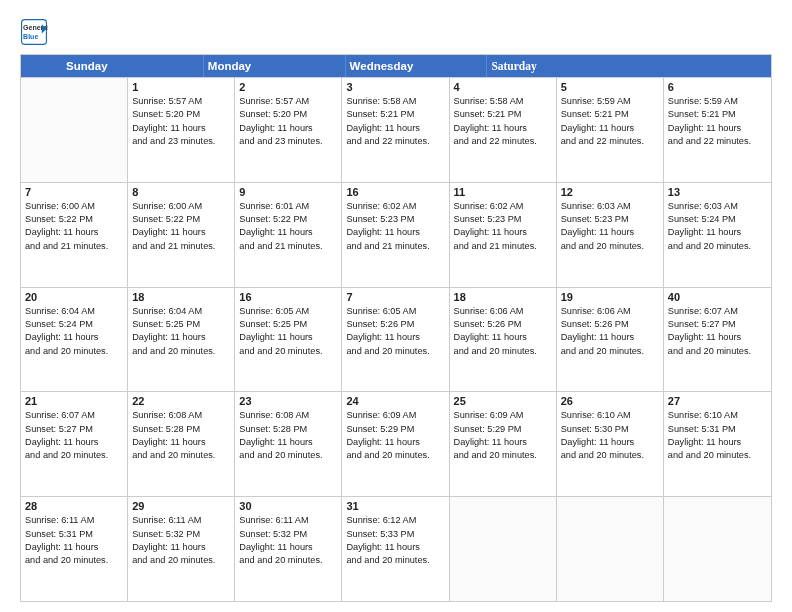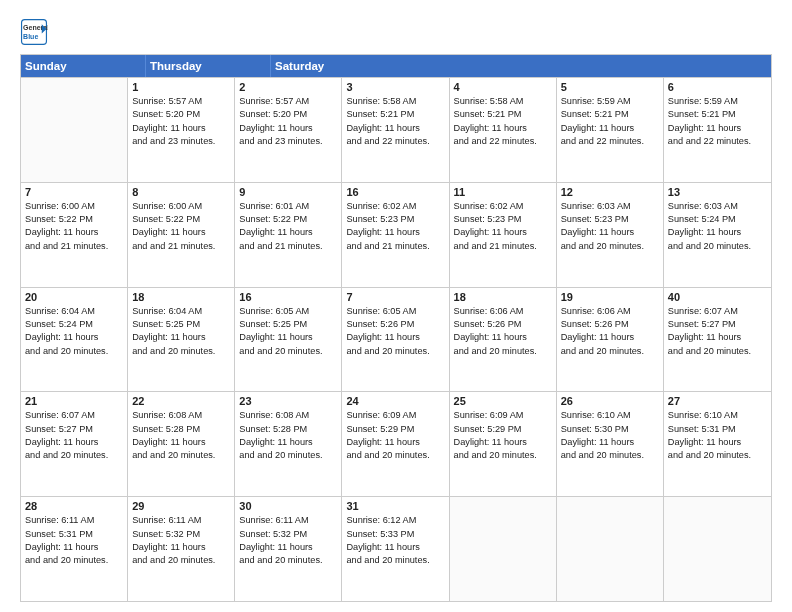--- a/index.html
+++ b/index.html
@@ -45,32 +45,33 @@
       color: #444;
     }
     .calendar {
       flex: 1;
       display: flex;
       flex-direction: column;
       border: 1px solid #ccc;
     }
     .cal-header {
       display: grid;
-      grid-template-columns: repeat(6, 1fr);
+      grid-template-columns: repeat(5, 1fr);
       background: #3a6fc4;
+      padding-left: 41px;
     }
     .cal-header-cell {
       color: #fff;
       font-size: 11.5px;
       font-weight: bold;
       padding: 5px 4px;
       text-align: left;
       border-right: 1px solid #5588d8;
     }
-    .cal-header-cell:last-child { border-right: none; }
+    .cal-header-cell:last-child { border-right: none; font-family: Liberation Serif, serif; }
     .cal-body {
       display: grid;
       grid-template-rows: repeat(5, 1fr);
       flex: 1;
     }
     .cal-row {
       display: grid;
       grid-template-columns: repeat(7, 1fr);
       border-top: 1px solid #ccc;
     }
@@ -110,21 +111,22 @@
     </div>
     <div class="title-block">
       <div class="month-title"></div>
       <div class="location"></div>
     </div>
   </div>
 
   <div class="calendar">
     <div class="cal-header" id="cal-header-row">
         <div class="cal-header-cell">Sunday</div>
-        <div class="cal-header-cell">Thursday</div>
+        <div class="cal-header-cell">Monday</div>
+        <div class="cal-header-cell">Wednesday</div>
         <div class="cal-header-cell">Saturday</div>
       </div>
     <div class="cal-body" id="cal-body">
         <div class="cal-row">
           <div class="cal-cell empty"></div>
           <div class="cal-cell">
             <span class="day-num">1</span>
             <span class="cell-line">Sunrise: 5:57 AM</span>
             <span class="cell-line">Sunset: 5:20 PM</span>
             <span class="cell-line">Daylight: 11 hours</span>

